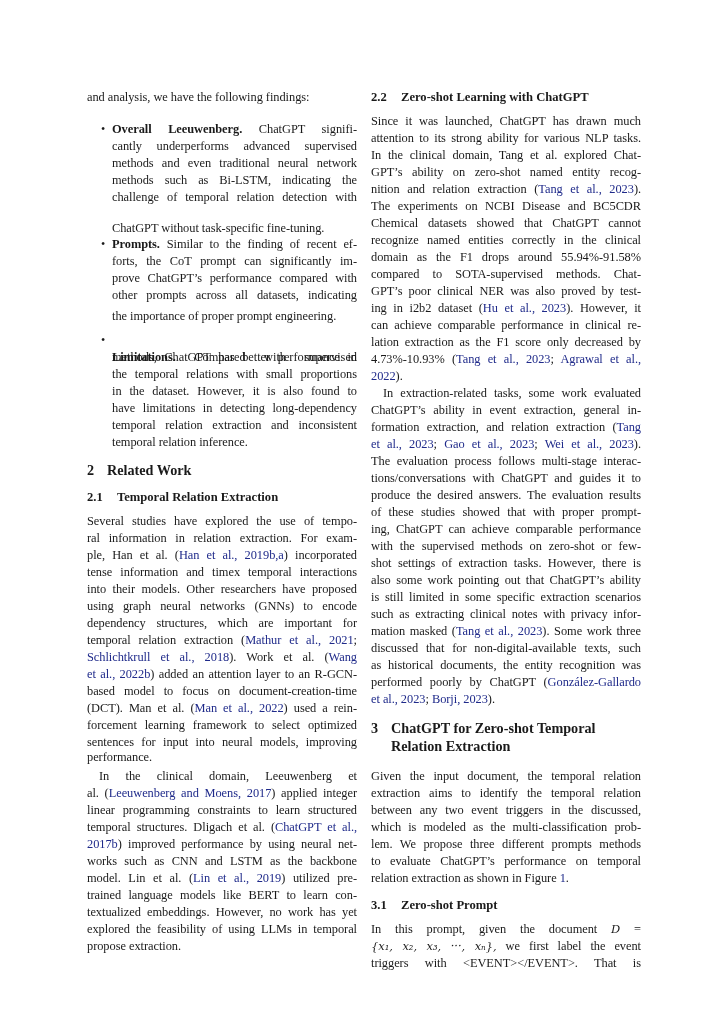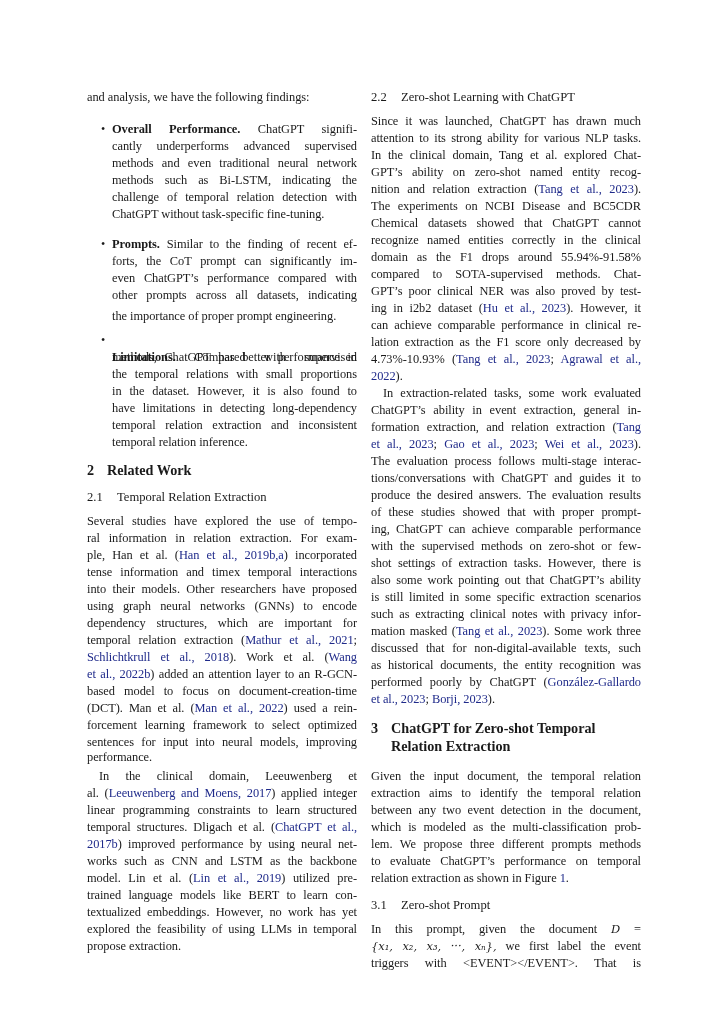--- a/index.html
+++ b/index.html
@@ -52,52 +52,52 @@
     width: 100%;
     font-weight: bold;
     font-size: 14.2px;
     line-height: 18px;
     white-space: nowrap;
   }
   .h-sub {
     position: absolute;
     left: 0;
     width: 100%;
-    font-weight: normal;
+    font-weight: bold;
     font-size: 12.6px;
     line-height: 16px;
     white-space: nowrap;
   }
   .num { display: inline-block; }
   .h-section .num { width: 20px; }
   .h-sub .num { width: 30px; }
   .math { font-style: italic; font-family: "DejaVu Serif", serif; font-size: 11.5px; }
 </style>
 </head>
 <body>
 
 <div class="col col-left">
 
   <div class="line last" style="top:89px">and analysis, we have the following findings:</div>
 
   <div>
     <span class="bullet-dot" style="top:121px">•</span>
-    <div class="line bullet-line" style="top:121px"><span class="b">Overall Performance.</span><span> ChatGPT signifi-</span></div>
+    <div class="line bullet-line" style="top:121px"><span class="b">Overall Leeuwenberg.</span><span> ChatGPT signifi-</span></div>
     <div class="line bullet-line" style="top:138px">cantly underperforms advanced supervised</div>
     <div class="line bullet-line" style="top:155px">methods and even traditional neural network</div>
     <div class="line bullet-line" style="top:172px">methods such as Bi-LSTM, indicating the</div>
     <div class="line bullet-line" style="top:189px">challenge of temporal relation detection with</div>
-    <div class="line bullet-line last" style="top:206px">ChatGPT without task-specific fine-tuning.</div>
+    <div class="line bullet-line last" style="top:220px">ChatGPT without task-specific fine-tuning.</div>
   </div>
 
   <div>
     <span class="bullet-dot" style="top:236px">•</span>
     <div class="line bullet-line" style="top:236px"><span class="b">Prompts.</span><span> Similar to the finding of recent ef-</span></div>
     <div class="line bullet-line" style="top:253px">forts, the CoT prompt can significantly im-</div>
-    <div class="line bullet-line" style="top:270px">even ChatGPT’s performance compared with</div>
+    <div class="line bullet-line" style="top:270px">prove ChatGPT’s performance compared with</div>
     <div class="line bullet-line" style="top:287px">other prompts across all datasets, indicating</div>
     <div class="line bullet-line last" style="top:308px">the importance of proper prompt engineering.</div>
   </div>
 
   <div>
     <span class="bullet-dot" style="top:332px">•</span>
     <div class="line bullet-line" style="top:349px"><span class="b">Limitations.</span><span> Compared with supervised</span></div>
     <div class="line bullet-line" style="top:349px">methods, ChatGPT has better performance in</div>
     <div class="line bullet-line" style="top:366px">the temporal relations with small proportions</div>
     <div class="line bullet-line" style="top:383px">in the dataset. However, it is also found to</div>
@@ -187,21 +187,21 @@
     <div class="line" style="top:674px"><span>performed poorly by ChatGPT (</span><span class="cite">González-Gallardo</span></div>
     <div class="line last" style="top:691px"><span class="cite">et al., 2023</span><span>; </span><span class="cite">Borji, 2023</span><span>).</span></div>
   </div>
 
   <div class="h-section" style="top:719px"><span class="num">3</span><span>ChatGPT for Zero-shot Temporal</span></div>
   <div class="h-section" style="top:737px; left:20px">Relation Extraction</div>
 
   <div>
     <div class="line" style="top:768px">Given the input document, the temporal relation</div>
     <div class="line" style="top:785px">extraction aims to identify the temporal relation</div>
-    <div class="line" style="top:802px">between any two event detection in the document,</div>
+    <div class="line" style="top:802px">between any two event triggers in the discussed,</div>
     <div class="line" style="top:819px">which is modeled as the multi-classification prob-</div>
     <div class="line" style="top:836px">lem. We propose three different prompts methods</div>
     <div class="line" style="top:853px">to evaluate ChatGPT’s performance on temporal</div>
     <div class="line last" style="top:870px"><span>relation extraction as shown in Figure </span><span class="cite">1</span><span>.</span></div>
   </div>
 
   <div class="h-sub" style="top:897px"><span class="num">3.1</span><span>Zero-shot Prompt</span></div>
 
   <div>
     <div class="line" style="top:921px"><span>In this prompt, given the document </span><span class="math">D</span><span> =</span></div>

